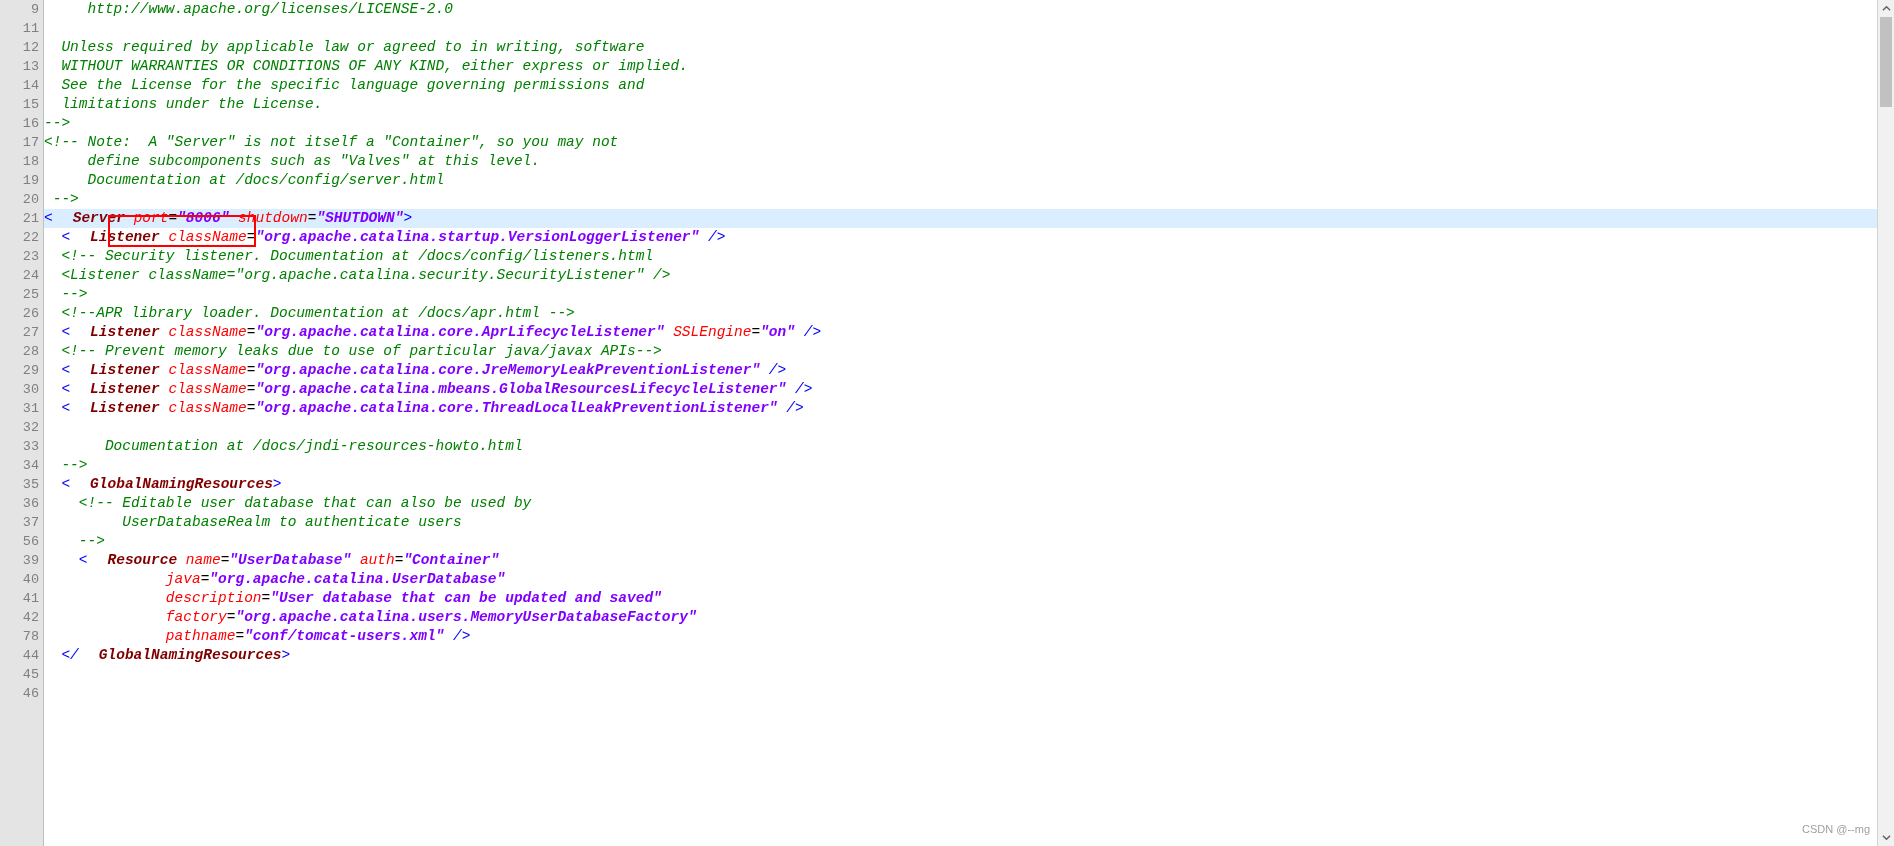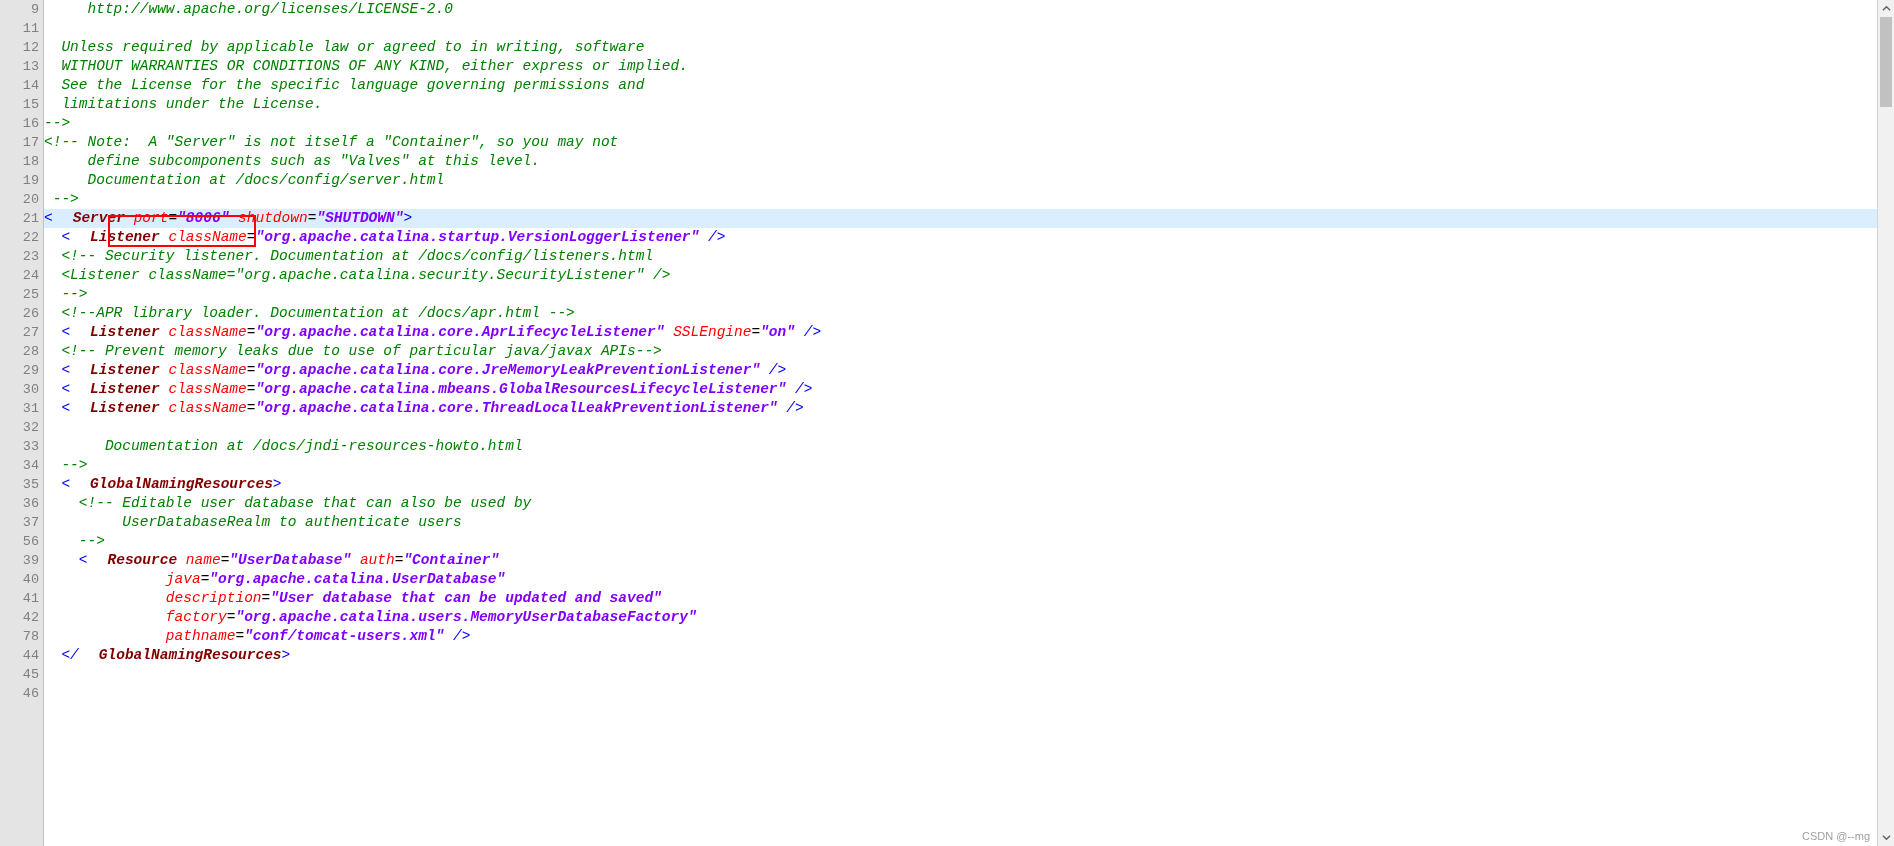--- a/index.html
+++ b/index.html
@@ -84,21 +84,21 @@
 .sb-track { flex: 1; position: relative; }
 .sb-thumb {
   position: absolute;
   left: 2px; right: 2px;
   top: 0;
   height: 90px;
   background: #c1c1c1;
 }
 .watermark {
   position: absolute;
-  bottom: 4px;
+  bottom: 11px;
   right: 24px;
   font-size: 11px;
   color: #9e9e9e;
   font-family: Arial, sans-serif;
 }
 </style>
 </head>
 <body>
 
 <div class="editor-container">

